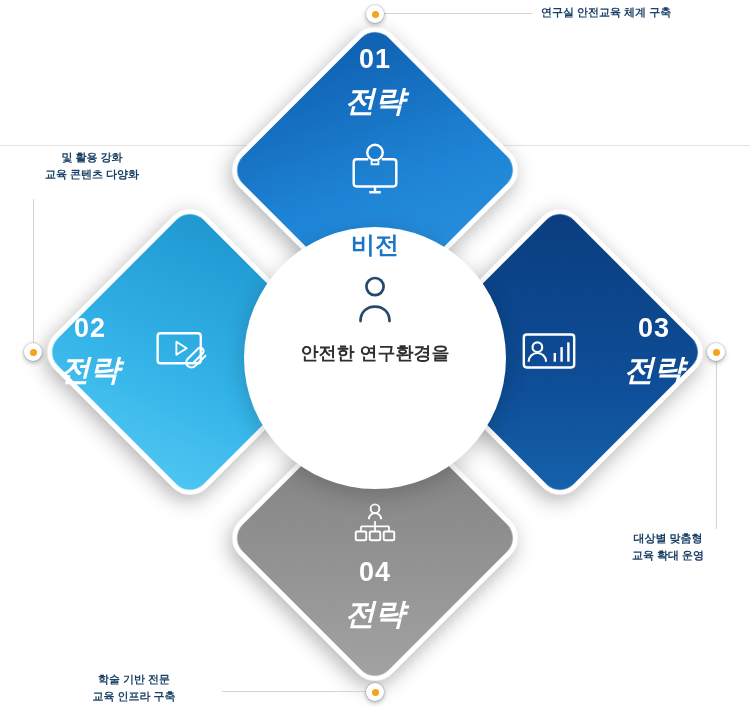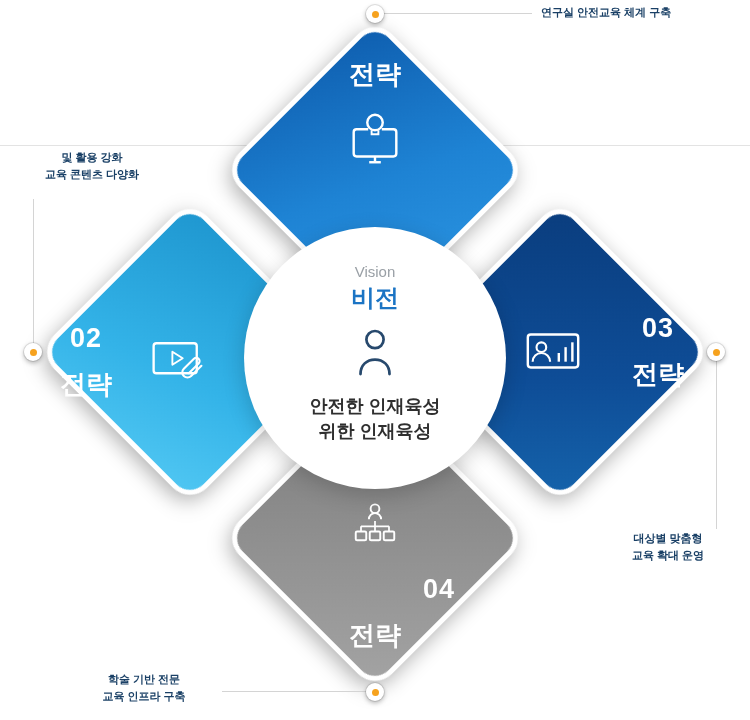--- a/index.html
+++ b/index.html
@@ -18,27 +18,27 @@
     z-index:1; filter:drop-shadow(2px 6px 10px rgba(0,0,0,0.30));
   }
   .d-top    { left:267px; top:62px;  background:linear-gradient(115deg,#0f5fb0 0%,#1e83d4 55%,#2a93e0 100%); }
   .d-left   { left:82px;  top:244px; background:linear-gradient(160deg,#1f97d0 0%,#33b3e8 60%,#4fc6f2 100%); }
   .d-right  { left:452px; top:244px; background:linear-gradient(135deg,#0a3d7e 0%,#0e4d97 60%,#1563ab 100%); }
   .d-bottom { left:267px; top:430px; background:linear-gradient(135deg,#7b7b7b 0%,#8f8f8f 50%,#a3a3a3 100%); }
 
   
   .d-content { position:absolute; z-index:2; color:#fff; text-align:center; }
   .num   { font-size:27px; font-weight:700; letter-spacing:1px; }
-  .strat { font-size:26px; font-weight:700; margin-top:13px; }
+  .strat { font-size:30px; font-weight:700; margin-top:6px;font-style:italic; }
   .content-top    { left:295px; top:44px;  width:160px; }
   .content-top svg { margin-top:16px; }
-  .content-left   { left:60px;  top:320px; width:168px; height:84px; display:flex; align-items:center; justify-content:flex-end; gap:16px; }
+  .content-left   { left:60px;  top:310px; width:168px; height:84px; display:flex; align-items:center; justify-content:flex-end; gap:16px; }
   .content-right  { left:506px; top:310px; width:178px; height:84px; display:flex; align-items:center; justify-content:center; gap:32px; }
   .content-bottom { left:295px; top:500px; width:160px; }
-  .content-bottom .num { margin-top:18px;text-align:right; }
+  .content-bottom .num { margin-top:1px; }
   .txt-col { text-align:center; }
   .icon-svg { display:block; margin:0 auto; }
 
   
   .center-circle {
     position:absolute; left:244px; top:227px; width:262px; height:262px; border-radius:50%;
     background:#fff; z-index:3; box-shadow:0 6px 22px rgba(0,0,0,0.18); text-align:center;
   }
   .vision-en { margin-top:36px; font-size:15px; color:#9aa0a6; }
   .vision-ko { font-size:24px; font-weight:700; color:#1b74c4; margin-top:2px; }
@@ -63,35 +63,36 @@
   .dot-top    { left:366px; top:5px; }
   .dot-left   { left:24px;  top:343px; }
   .dot-right  { left:707px; top:343px; }
   .dot-bottom { left:366px; top:683px; }
 
   
   .callout { position:absolute; z-index:5; color:#1a4066; font-size:11px; font-weight:700; line-height:1.55; }
   .callout-top    { left:541px; top:4px;   white-space:nowrap; text-align:left; }
   .callout-left   { left:14px;  top:149px; width:156px; text-align:center; }
   .callout-right  { left:598px; top:530px; width:140px; text-align:center; }
-  .callout-bottom { left:66px;  top:671px; width:156px; text-align:center; }
+  .callout-bottom { left:56px;  top:671px; width:156px; text-align:center; }
 </style>
 </head>
 <body>
 
 <div class="canvas">
 
   <div class="line-full"></div>
 
   <div class="diamond d-top"></div>
   <div class="diamond d-left"></div>
   <div class="diamond d-right"></div>
   <div class="diamond d-bottom"></div>
 
   <div class="d-content content-top">
+    <div class="num">01</div>
     <div class="strat">전략</div>
     <svg class="icon-svg" viewBox="0 0 64 64" width="62" height="62">
       <path d="M25 22 H13 a3 3 0 0 0 -3 3 v22 a3 3 0 0 0 3 3 h38 a3 3 0 0 0 3 -3 V25 a3 3 0 0 0 -3 -3 H39" fill="none" stroke="#fff" stroke-width="2.5"></path>
       <circle cx="32" cy="15" r="8" fill="none" stroke="#fff" stroke-width="2.5"></circle>
       <path d="M28.5 23 v4 h7 v-4" fill="none" stroke="#fff" stroke-width="2"></path>
       <line x1="26" y1="56" x2="38" y2="56" stroke="#fff" stroke-width="2.5"></line>
       <line x1="32" y1="50" x2="32" y2="55" stroke="#fff" stroke-width="2.5"></line>
     </svg>
   </div>
 
@@ -129,29 +130,27 @@
       <path d="M32 24 v6 M16 30 h32 M16 30 v6 M32 30 v6 M48 30 v6" fill="none" stroke="#fff" stroke-width="2"></path>
       <rect x="10" y="36" width="12" height="10" rx="1.5" fill="none" stroke="#fff" stroke-width="2.2"></rect>
       <rect x="26" y="36" width="12" height="10" rx="1.5" fill="none" stroke="#fff" stroke-width="2.2"></rect>
       <rect x="42" y="36" width="12" height="10" rx="1.5" fill="none" stroke="#fff" stroke-width="2.2"></rect>
     </svg>
     <div class="num">04</div>
     <div class="strat">전략</div>
   </div>
 
   <div class="center-circle">
-    <div class="vision-en">Vision</div>
     <div class="vision-ko">비전</div>
     <svg class="person" viewBox="0 0 64 64" width="58" height="58">
       <circle cx="32" cy="15" r="9.5" fill="none" stroke="#27496d" stroke-width="3"></circle>
       <path d="M16 53 c0 -10 7 -16 16 -16 s16 6 16 16" fill="none" stroke="#27496d" stroke-width="3" stroke-linecap="round"></path>
     </svg>
     <div class="statement">
-      <span class="cl">안전한 인재육성</span>
-      <span class="cl">위한 인재육성</span>
+      <span class="cl">안전한 연구환경을</span>
     </div>
   </div>
 
   <div class="connector line-top"></div>
   <div class="connector line-left"></div>
   <div class="connector line-right"></div>
   <div class="connector line-bottom"></div>
 
   <div class="node-dot dot-top"></div>
   <div class="node-dot dot-left"></div>

